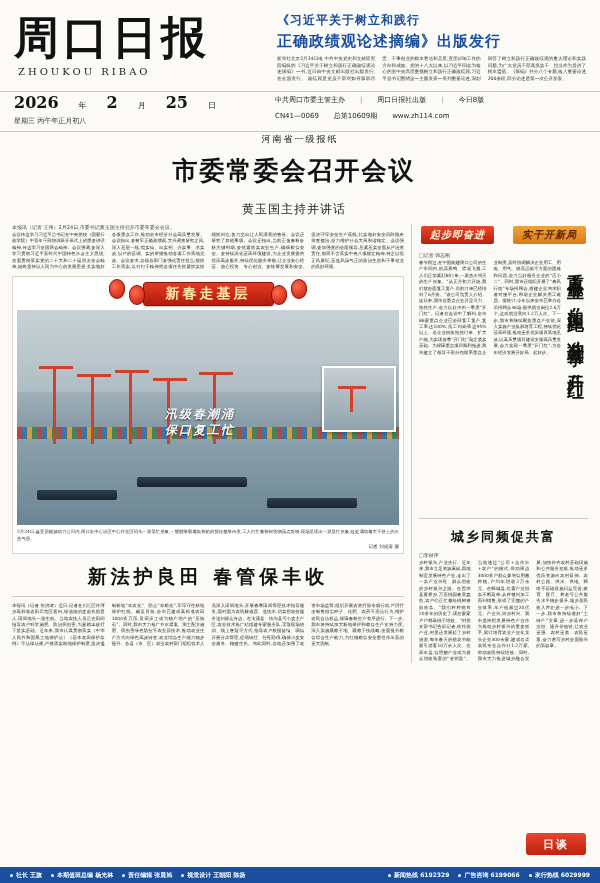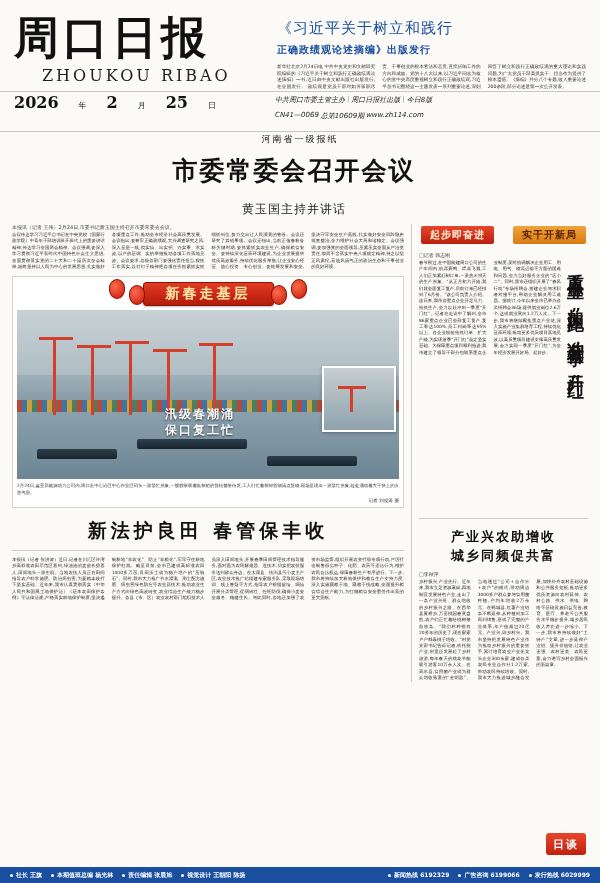--- a/index.html
+++ b/index.html
@@ -30,41 +30,39 @@
     font-family:"DejaVu Serif","Liberation Serif",serif;
     font-weight:bold;
     font-size:45px;
     line-height:52px;
     letter-spacing:4px;
     color:#111;
     margin-top:6px;
   }
   .mast-pinyin{
     font-family:"DejaVu Serif","Liberation Serif",serif;
-    font-size:16px;
+    font-size:10px;
     letter-spacing:3px;
     color:#222;
     margin-top:2px;
     padding-left:4px;
-    margin-left:24px;
   }
   .mast-right{flex:1;padding-left:8px;padding-top:4px;}
   .mast-head-1{
     font-family:"DejaVu Serif","Liberation Serif",serif;
-    font-weight:normal;
-    font-size:15px;
+    font-weight:bold;
+    font-size:12px;
     color:#1a4fa0;
     letter-spacing:1px;
     line-height:21px;
-    margin-top:8px;
   }
   .mast-head-2{
     font-family:"DejaVu Serif","Liberation Serif",serif;
     font-weight:bold;
-    font-size:10px;
+    font-size:15px;
     color:#1a4fa0;
     letter-spacing:1px;
     line-height:21px;
   }
   .mast-sub{
     margin-top:4px;
     font-size:4.6px;
     line-height:6.6px;
     color:#333;
     column-count:3;
@@ -87,21 +85,21 @@
   .date-line .d-big{
     font-family:"DejaVu Serif","Liberation Serif",serif;
     font-size:16px;font-weight:bold;color:#111;line-height:16px;
   }
   .date-line .d-small{font-size:8px;color:#222;}
   .date-line2{font-size:7px;color:#333;margin-top:5px;}
   .infobar-right{
     flex:1;padding-left:6px;font-size:7px;color:#222;
     display:flex;flex-direction:column;gap:6px;
   }
-  .infobar-row{display:flex;gap:2px;font-style:italic;}
+  .infobar-row{display:flex;gap:15px;align-items:center;}
   .infobar-row span{white-space:nowrap;}
   .sep{color:#999;}
   .provline{
     text-align:center;font-size:9px;color:#111;
     letter-spacing:2px;margin-top:1px;
   }
   
   .headline-wrap{
     text-align:center;
     padding:8px 12px 2px 0;
@@ -159,23 +157,24 @@
   .lantern{
     position:absolute;top:-2px;width:14px;height:18px;
     background:radial-gradient(circle at 35% 35%,#ff6a4d,#c21a09);
     border-radius:50% / 45%;
     border:1px solid #8d1206;
   }
   .lantern.l1{left:92px;} .lantern.l2{left:112px;top:4px;}
   .lantern.r1{right:92px;} .lantern.r2{right:112px;top:4px;}
   .photo{
     position:relative;
-    height:169px;
+    height:215px;
     background:linear-gradient(#b9c6cc 0%,#9fb0b8 38%,#7e93a0 60%,#6f8490 100%);
     overflow:hidden;
+    font-style:italic;
   }
   .sky{position:absolute;left:0;top:0;right:0;height:38%;
     background:linear-gradient(#c8d2d6,#aebdc4);}
   .water{position:absolute;left:0;bottom:0;right:0;height:40%;
     background:linear-gradient(#8aa0ac,#6d8593);}
   .crane{
     position:absolute;bottom:38%;width:3px;background:#d2402c;
   }
   .crane:after{
     content:"";position:absolute;left:-14px;top:0;width:34px;height:3px;background:#d2402c;
@@ -221,21 +220,21 @@
   .ribbon{
     position:relative;height:22px;margin-bottom:6px;
     display:flex;align-items:center;justify-content:space-between;
     padding:0 2px;
   }
   .ribbon-tag{
     background:linear-gradient(#e8452c,#bb1e0d);
     color:#fff6d8;
     font-family:"DejaVu Serif","Liberation Serif",serif;
     font-weight:bold;font-size:10px;letter-spacing:1px;
-    padding:2px 9px;border-radius:2px;
+    padding:2px 9px;border-radius:2px;font-style:italic;
   }
   .ribbon-tag.b{background:linear-gradient(#f0a33a,#d97b15);color:#5a2300;}
   .vertical-head{
     writing-mode:vertical-rl;
     text-orientation:upright;
     font-family:"DejaVu Serif","Liberation Serif",serif;
     font-weight:bold;
     font-size:17px;
     letter-spacing:3px;
     color:#111;
@@ -246,21 +245,21 @@
   .right-text{flex:1;}
   .rt-head2{
     text-align:center;
     font-family:"DejaVu Serif","Liberation Serif",serif;
     font-weight:bold;font-size:13px;line-height:19px;letter-spacing:2px;color:#111;
     margin:8px 0 6px 0;
   }
   
   .seal{
     position:absolute;right:14px;bottom:28px;
-    width:40px;height:22px;
+    width:60px;height:22px;
     background:linear-gradient(#e8452c,#c0210f);
     border-radius:3px;
     color:#fff;
     display:flex;align-items:center;justify-content:center;
     font-family:"DejaVu Serif","Liberation Serif",serif;
     font-weight:bold;font-size:11px;letter-spacing:2px;
   }
   
   .footer{
     position:absolute;left:0;bottom:0;width:100%;
@@ -295,20 +294,25 @@
 
   <div class="infobar">
     <div class="infobar-left">
       <div class="date-line">
         <span class="d-big">2026</span>
         <span class="d-small">年</span>
         <span class="d-big">2</span>
         <span class="d-small">月</span>
         <span class="d-big">25</span>
         <span class="d-small">日</span>
+      </div>
+      <div class="date-line2">
+        <span>星期三</span>
+        <span class="sep"> </span>
+        <span>丙午年正月初八</span>
       </div>
     </div>
     <div class="infobar-right">
       <div class="infobar-row">
         <span>中共周口市委主管主办</span>
         <span class="sep">|</span>
         <span>周口日报社出版</span>
         <span class="sep">|</span>
         <span>今日8版</span>
       </div>
@@ -383,21 +387,20 @@
       <div class="byline">□记者 韩志刚</div>
 
       <div class="right-flex">
         <div class="right-text txtcols c2">春节刚过,在中国能建周口公司的生产车间内,机器轰鸣、焊花飞溅,工人们正加紧赶制订单,一派热火朝天的生产景象。“从正月初六开始,我们就全面复工复产,目前订单已经排到了6月份。”该公司负责人介绍。连日来,我市各重点企业开足马力、抢抓生产,全力以赴冲刺一季度“开门红”。记者在走访中了解到,全市86家重点企业已全部复工复产,复工率达100%,员工到岗率达95%以上。各企业纷纷抢抓订单、扩大产能,为实现首季“开门红”奠定坚实基础。为保障重点项目顺利推进,我市建立了领导干部分包联系重点企业制度,及时协调解决企业用工、用电、用气、物流运输等方面的困难和问题,全力当好服务企业的“店小二”。同时,我市还组织开展了“春风行动”专场招聘会,搭建企业与求职者对接平台,帮助企业解决用工难题。据统计,今年以来全市已举办各类招聘会36场,提供就业岗位2.6万个,达成就业意向1.2万人次。下一步,我市将继续聚焦重点产业链,深入实施产业集群培育工程,持续优化营商环境,推动更多优质项目落地见效,以高质量项目建设支撑高质量发展,奋力实现一季度“开门红”,为全年经济发展开好局、起好步。</div>
         <div class="vertical-head">重点企业“加速跑”冲刺首季“开门红”</div>
       </div>
 
       <div class="hr-thin"></div>
 
       <div class="rt-head2">
-        <div>产业兴农助增收</div>
         <div>城乡同频促共富</div>
       </div>
       <div class="byline">□李秋萍</div>
       <div class="txtcols c3">乡村振兴,产业先行。近年来,我市立足资源禀赋,因地制宜发展特色产业,走出了一条产业兴旺、群众增收的乡村振兴之路。在西华县黄桥乡,万亩桃园春意盎然,农户们正忙着给桃树修剪枝条。“我们村种桃有20多年的历史了,现在家家户户都靠桃子增收。”村党支部书记告诉记者,依托桃产业,村里还发展起了乡村旅游,每年春天的桃花节能吸引游客10万余人次。在商水县,食用菌产业成为群众增收致富的“金钥匙”。当地通过“公司+合作社+农户”的模式,带动周边3000多户群众参与食用菌种植,户均年增收2万余元。在郸城县,红薯产业链条不断延伸,从种植到加工再到销售,形成了完整的产业体系,年产值超过20亿元。产业兴,则乡村兴。我市坚持把发展特色产业作为推动乡村振兴的重要抓手,累计培育农业产业化龙头企业300余家,建成各类农民专业合作社1.2万家,带动农民持续增收。同时,我市大力推进城乡融合发展,加快补齐农村基础设施和公共服务短板,推动更多优质资源向农村延伸。农村公路、供水、供电、网络等基础设施日益完善,教育、医疗、养老等公共服务水平稳步提升,城乡居民收入差距进一步缩小。下一步,我市将持续做好“土特产”文章,进一步延伸产业链、提升价值链,让农业更强、农村更美、农民更富,奋力谱写乡村全面振兴的新篇章。</div>
     </div>
   </div>
 
   <div class="seal">日谈</div>
 
   <div class="footer">

